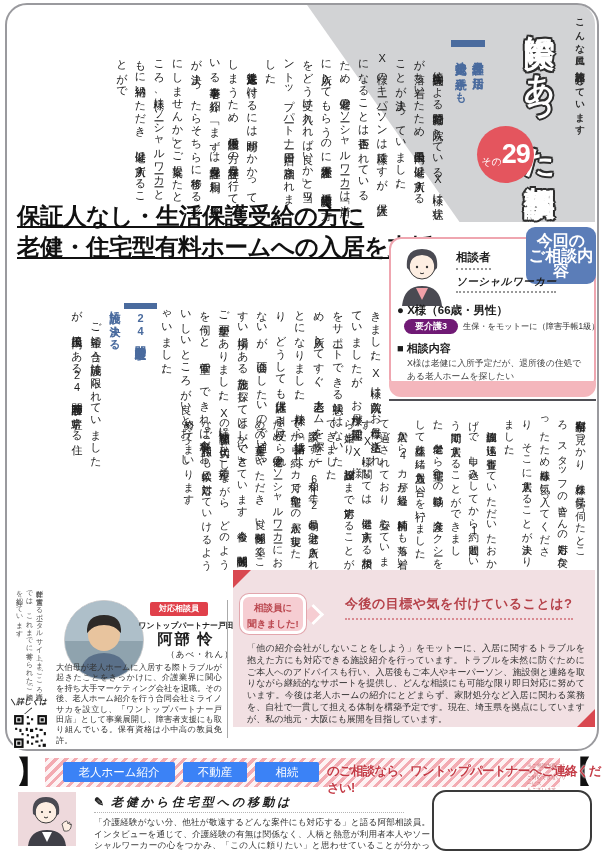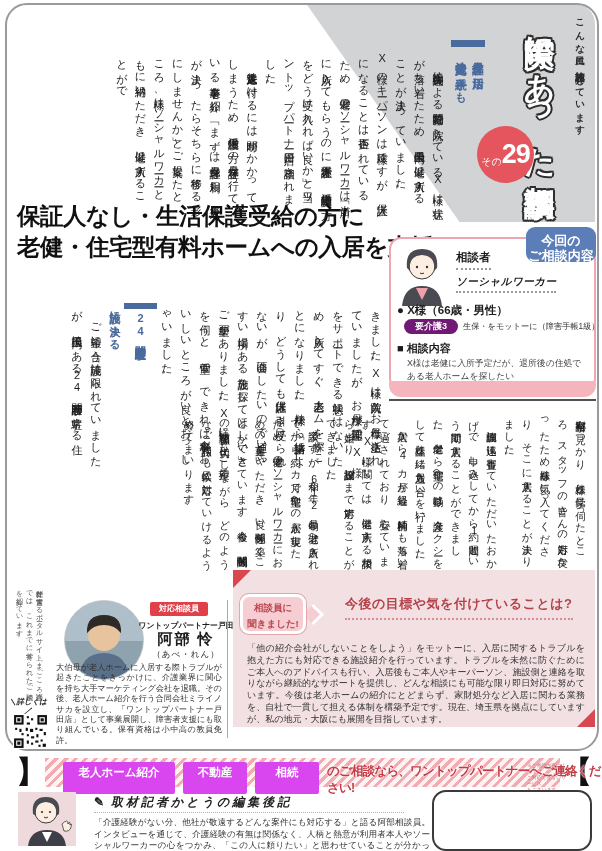--- a/index.html
+++ b/index.html
@@ -20,29 +20,29 @@
   .sono-badge{left:477px;top:126px;width:57px;height:57px;border-radius:50%;background:#e4555e;
       color:#fff;display:flex;align-items:center;justify-content:center;}
   .sono-badge .pre{font-size:10px;margin-top:14px;margin-right:0;}
   .sono-badge .num{font-size:27px;font-weight:bold;letter-spacing:-1px;}
   .subtitle-bar{top:40px;right:117px;width:34px;height:7px;background:#4a6b9e;}
   .subtitle{top:53px;right:116px;height:135px;writing-mode:vertical-rl;text-orientation:upright;
       white-space:pre-line;color:#4a6b9e;font-weight:bold;font-size:11.5px;line-height:17px;letter-spacing:0.5px;}
   .intro{top:52px;right:155px;width:432px;height:150px;writing-mode:vertical-rl;text-orientation:upright;
       white-space:pre-line;font-size:11px;line-height:18.6px;letter-spacing:0.5px;color:#1c1c1c;}
   
-  .headline{left:17px;top:201px;font-weight:bold;color:#111;}
+  .headline{left:17px;top:201px;font-weight:bold;color:#111;text-decoration:underline;}
   .headline div{font-size:23.5px;line-height:31px;letter-spacing:-0.5px;}
   
   .cbox{left:389px;top:237px;width:203px;height:148px;background:#fff;border:2px solid #efa6b0;
       border-radius:12px 12px 10px 10px;}
   .cbox-bottom{left:389px;top:381px;width:207px;height:16px;background:#f4b6bc;border-radius:0 0 12px 12px;}
   .cbox-line{left:389px;top:399px;width:207px;height:2px;background:#4f4f55;}
-  .ctab{left:526px;top:227px;width:70px;height:35px;background:#5b7db8;border-radius:9px;color:#fff;
-      font-size:13px;font-weight:bold;text-align:center;white-space:pre-line;line-height:15px;padding-top:6px;box-sizing:border-box;}
+  .ctab{left:526px;top:227px;width:70px;height:57px;background:#5b7db8;border-radius:9px;color:#fff;
+      font-size:16px;font-weight:bold;text-align:center;white-space:pre-line;line-height:15px;padding-top:6px;box-sizing:border-box;}
   .consulter-label{left:456px;top:250px;font-size:11.5px;font-weight:bold;border-bottom:2px dotted #999;padding-bottom:3px;}
   .consulter-type{left:456px;top:275px;font-size:10.5px;font-weight:bold;font-style:italic;
       border-bottom:2px dotted #999;padding-bottom:2px;letter-spacing:0.5px;}
   .client-line{left:397px;top:303px;font-size:11.5px;font-weight:bold;}
   .care-badge{left:404px;top:319px;width:54px;height:15px;background:#701a75;border-radius:9px;color:#fff;
       font-size:9px;font-weight:bold;text-align:center;line-height:15px;}
   .condition{left:463px;top:321px;font-size:8.2px;color:#333;}
   .content-label{left:397px;top:341px;font-size:11px;font-weight:bold;}
   .content-text{left:407px;top:357px;width:182px;font-size:8.8px;line-height:13px;color:#444;}
   
@@ -56,41 +56,41 @@
   .side-note{top:585px;left:8px;width:36px;height:110px;writing-mode:vertical-rl;text-orientation:upright;
       font-size:7px;line-height:10px;color:#555;}
   .qr-label{top:697px;left:6px;width:44px;font-size:7.5px;font-weight:bold;text-align:center;
       white-space:pre-line;line-height:9px;color:#222;font-style:italic;}
   .qr{top:714px;left:13px;width:35px;height:35px;}
   .photo{top:600px;left:64px;width:78px;height:78px;border-radius:50%;overflow:hidden;background:#9fb6c9;border:1px solid #ccc;}
   .staff-badge{top:602px;left:150px;width:58px;height:14px;background:#e0404a;color:#fff;font-size:8px;
       font-weight:bold;text-align:center;line-height:14px;border-radius:2px;}
   .staff-store{top:620px;left:136px;width:100px;font-size:7.8px;font-weight:bold;text-align:center;}
   .staff-name{top:630px;left:136px;width:100px;font-size:15px;font-weight:bold;text-align:center;letter-spacing:2px;}
-  .staff-kana{top:649px;left:126px;width:120px;font-size:8.5px;text-align:center;letter-spacing:1px;}
+  .staff-kana{top:649px;left:140px;width:120px;font-size:8.5px;text-align:center;letter-spacing:1px;}
   .staff-bio{top:663px;left:56px;width:166px;font-size:8.2px;line-height:10.4px;color:#333;text-align:justify;}
   .divider-v{top:600px;left:227px;width:1px;height:138px;background:#aaa;}
   
   .qa-box{left:233px;top:570px;width:362px;height:157px;background:#f2e0e3;}
   .tri-tl{left:233px;top:570px;width:18px;height:18px;background:#d94850;clip-path:polygon(0 0,100% 0,0 100%);}
   .tri-br{left:577px;top:709px;width:18px;height:18px;background:#d94850;clip-path:polygon(100% 0,100% 100%,0 100%);}
   .bubble{left:240px;top:594px;width:66px;height:40px;background:#f6cdd2;border:3px solid #fff;
       box-shadow:0 0 0 1px #e2a6ad;border-radius:9px;color:#b9444c;font-size:9.5px;font-weight:bold;
       text-align:center;white-space:pre-line;line-height:16px;padding-top:3px;box-sizing:border-box;}
   .bubble-tail{left:306px;top:607px;width:12px;height:12px;background:#f6cdd2;
       border-top:3px solid #fff;border-right:3px solid #fff;transform:rotate(45deg);}
   .qa-question{left:345px;top:595px;font-size:13px;font-weight:bold;color:#b5424a;letter-spacing:0.5px;
       border-bottom:2px dotted #d98b92;padding-bottom:5px;}
   .qa-answer{left:247px;top:643px;width:338px;font-size:9px;line-height:11.8px;color:#333;text-align:justify;}
   
   .stripe-bar{left:45px;top:758px;width:515px;height:29px;
       background:repeating-linear-gradient(135deg,#f3abb2 0 3px,#fdf3f4 3px 7px);}
   .bracket{top:752px;font-size:30px;font-weight:bold;color:#111;}
   .bracket.l{left:16px;} .bracket.r{left:562px;}
-  .ftag{top:762px;height:32px;background:#d946ef;color:#fff;font-size:11.5px;font-weight:bold;
+  .ftag{top:762px;height:20px;background:#3b82f6;color:#fff;font-size:11.5px;font-weight:normal;
       text-align:center;line-height:20px;border-radius:2px;}
   .ftag.t0{left:63px;width:112px;} .ftag.t1{left:183px;width:64px;} .ftag.t2{left:255px;width:64px;}
   .fmsg{left:327px;top:763px;font-size:12.5px;font-weight:bold;color:#c43a45;letter-spacing:-0.8px;
       text-shadow:0 0 2px #fff,0 0 2px #fff;}
   .fdisc{left:527px;top:763px;width:40px;font-size:4.8px;line-height:6px;color:#c66a70;white-space:pre-line;}
   
   .ed-avatar{left:18px;top:792px;width:58px;height:54px;background:#eed9dc;overflow:hidden;}
   .ed-title{left:94px;top:794px;font-size:12px;letter-spacing:3px;color:#222;
       font-family:"DejaVu Serif",serif;font-style:italic;font-weight:bold;}
   .ed-title .pencil{font-style:normal;margin-right:4px;}
@@ -233,16 +233,16 @@
     <path d="M10 54 Q12 38 29 38 Q46 38 48 54 Z" fill="#3f3f47"></path>
     <path d="M24 40 L29 50 L34 40 Z" fill="#fff"></path>
     <circle cx="28" cy="20" r="11" fill="#fdeee2" stroke="#3a3a3a" stroke-width="1"></circle>
     <path d="M15 22 Q13 5 28 5 Q43 5 41 22 L38 24 Q40 11 28 10 Q16 11 18 24 Z" fill="#4a4a52"></path>
     <circle cx="24" cy="20" r="1.1" fill="#333"></circle>
       <circle cx="32" cy="20" r="1.1" fill="#333"></circle>
     <path d="M26 25 Q28 27 30 25" stroke="#333" stroke-width="1" fill="none"></path>
     <path d="M44 32 Q50 26 50 32 Q52 28 52 33 Q54 30 53 35 Q52 40 46 39 Z" fill="#fdeee2" stroke="#3a3a3a" stroke-width="0.8"></path>
   </svg>
 </div>
-<div class="abs ed-title"><span class="pencil">✎</span><span>取材記者かとうの編集後記</span></div>
+<div class="abs ed-title"><span class="pencil">✎</span><span>老健から住宅型への移動は</span></div>
 <div class="abs ed-dots"></div>
 <div class="abs ed-text">「介護経験がない分、他社が敬遠するどんな案件にも対応する」と語る阿部相談員。インタビューを通じて、介護経験の有無は関係なく、人柄と熱意が利用者本人やソーシャルワーカーの心をつかみ、「この人に頼りたい」と思わせていることが分かった。</div>
 <div class="abs ed-box"></div>
 
 </body></html>

